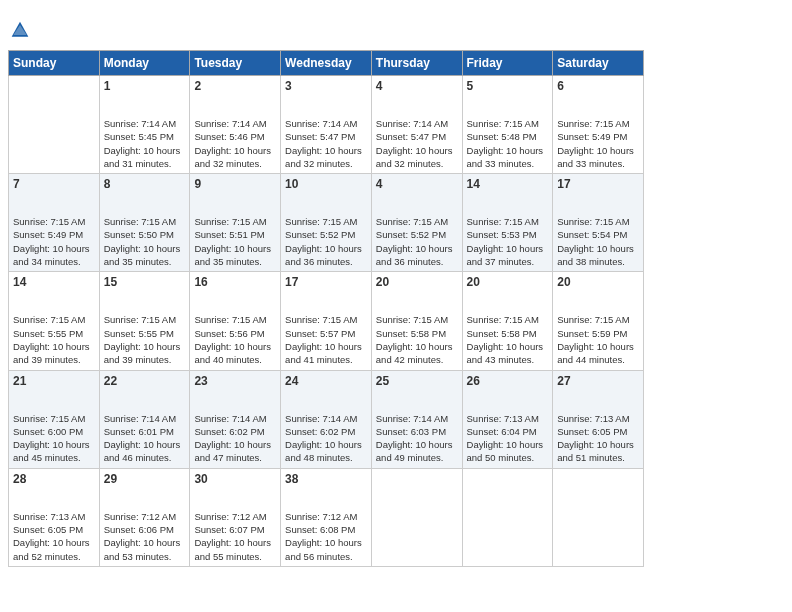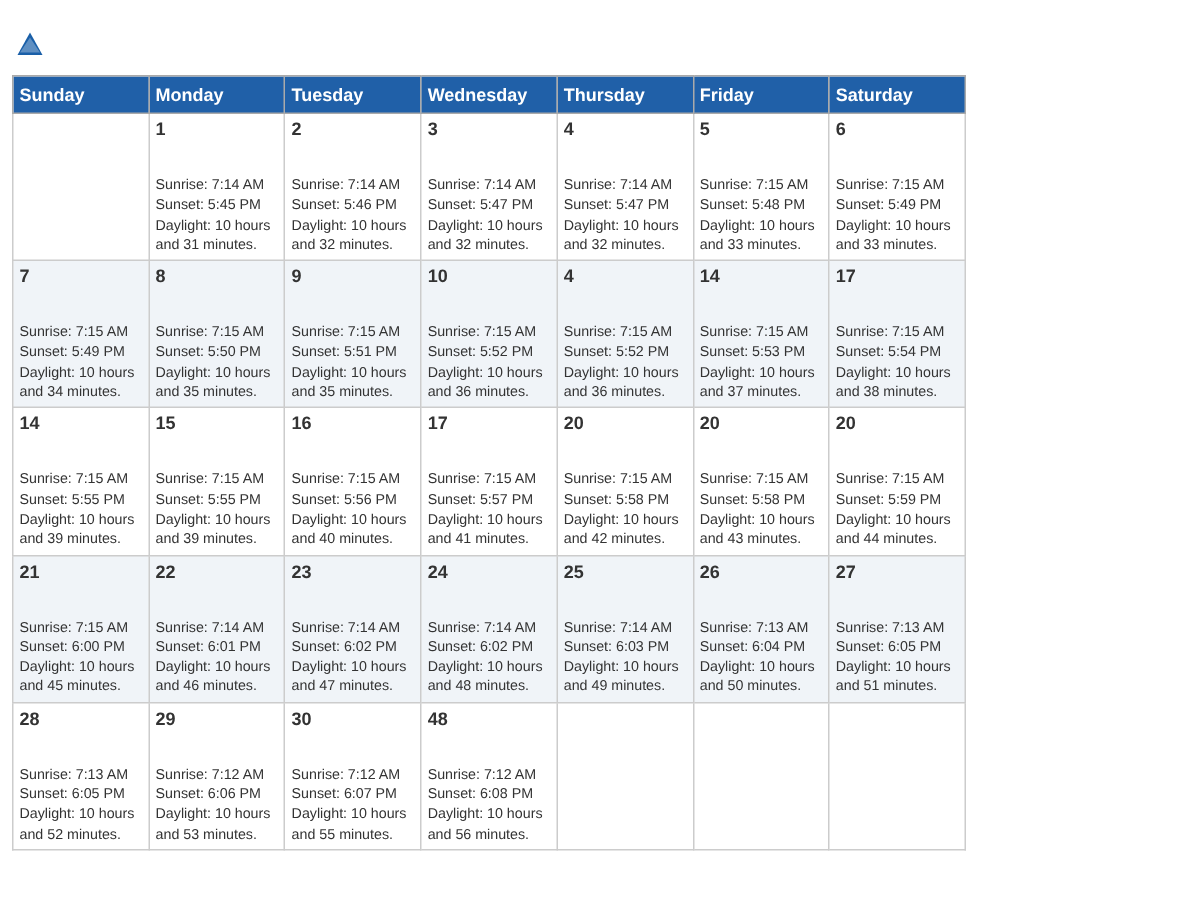--- a/index.html
+++ b/index.html
@@ -257,21 +257,21 @@
           </td>
           <td>
             <div class="day-num">29</div>
             <div class="day-info">Sunrise: 7:12 AM<br>Sunset: 6:06 PM<br>Daylight: 10 hours and 53 minutes.</div>
           </td>
           <td>
             <div class="day-num">30</div>
             <div class="day-info">Sunrise: 7:12 AM<br>Sunset: 6:07 PM<br>Daylight: 10 hours and 55 minutes.</div>
           </td>
           <td>
-            <div class="day-num">48</div>
+            <div class="day-num">38</div>
             <div class="day-info">Sunrise: 7:12 AM<br>Sunset: 6:08 PM<br>Daylight: 10 hours and 56 minutes.</div>
           </td>
           <td class="empty-cell"></td>
           <td class="empty-cell"></td>
           <td class="empty-cell"></td>
         </tr>
       </tbody>
   </table>
 </div>
 

